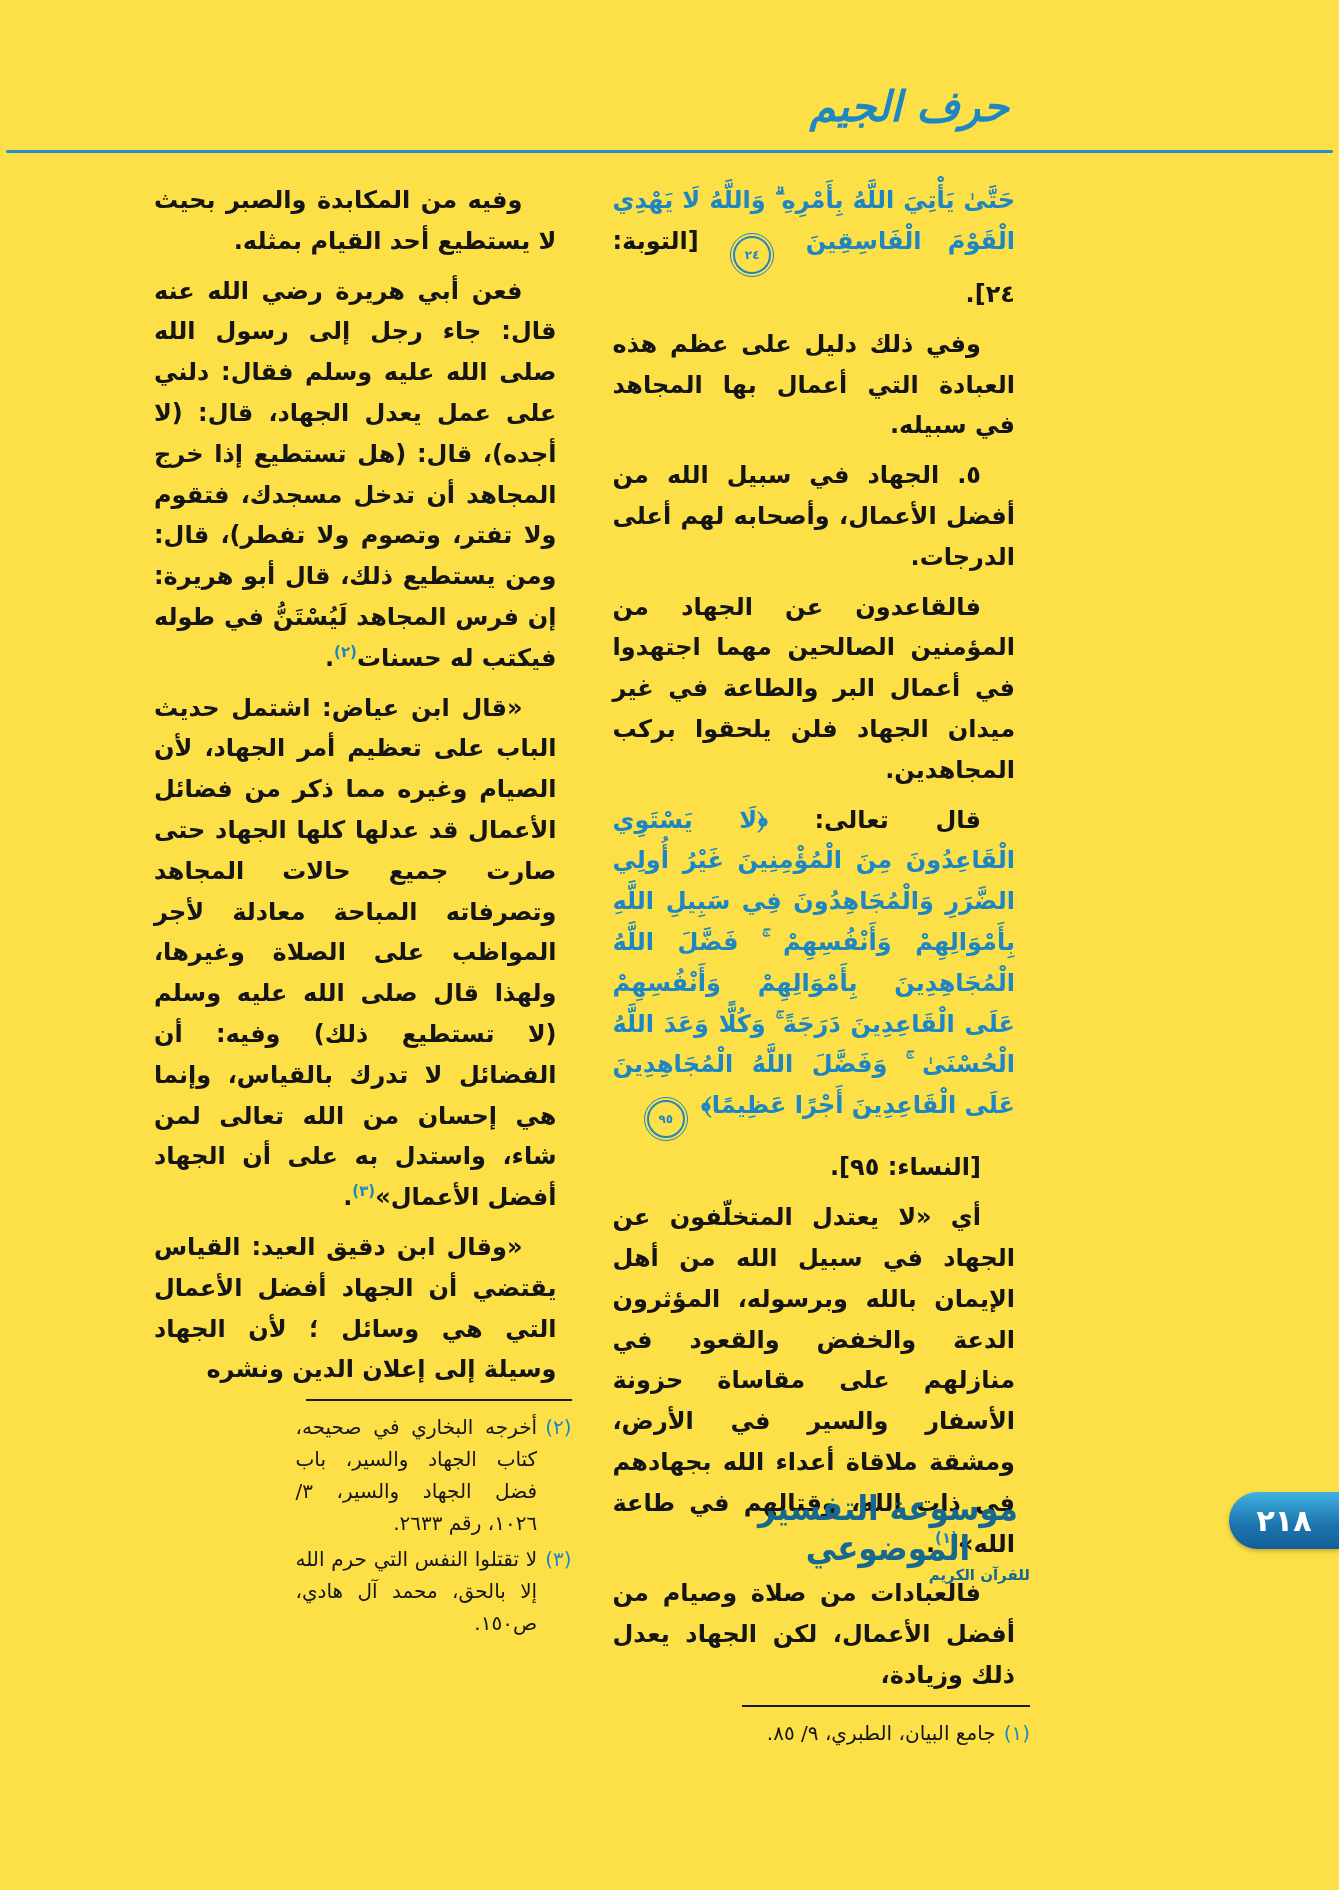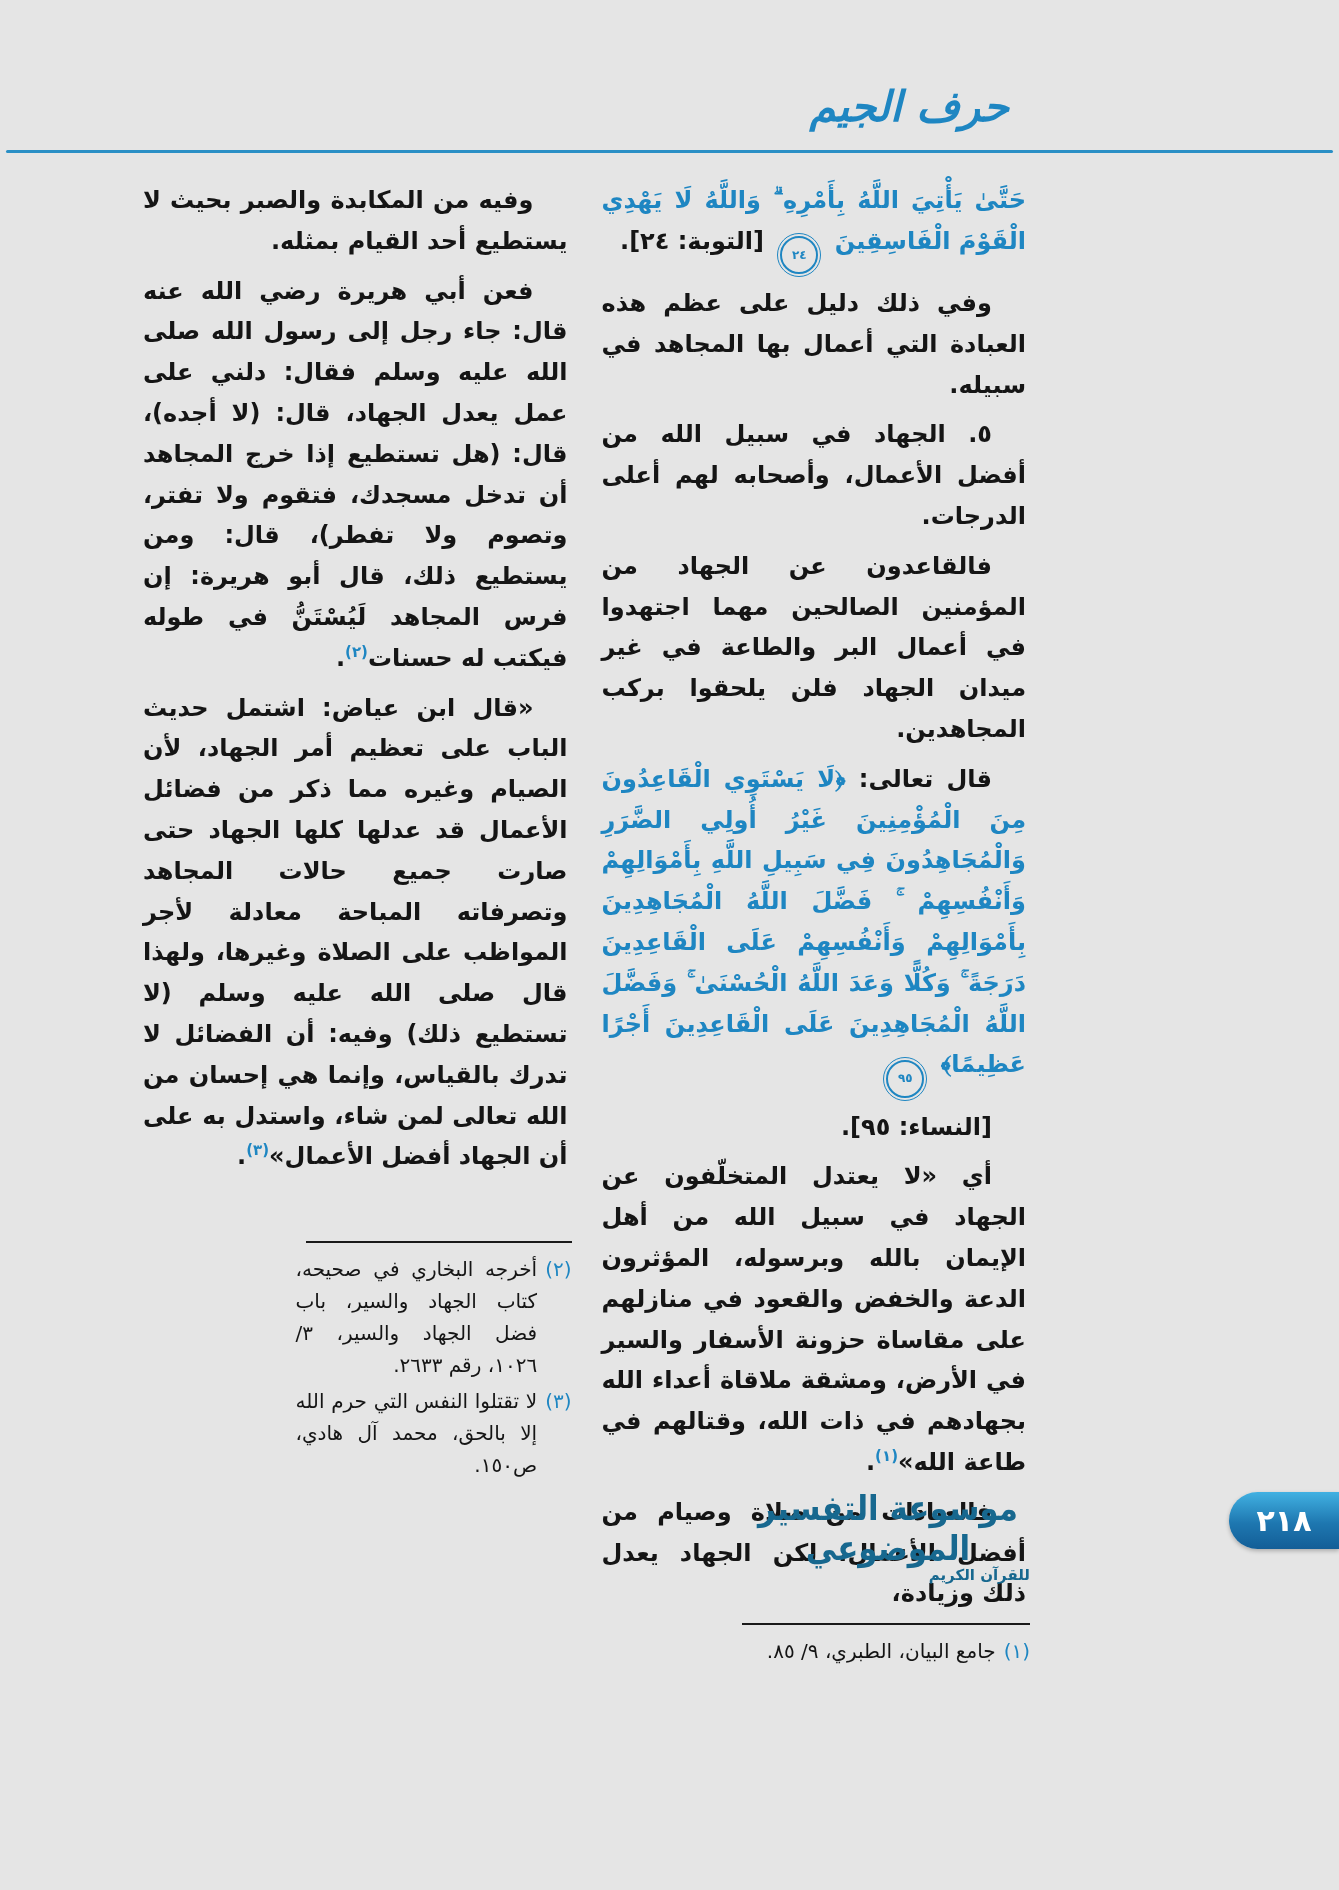--- a/index.html
+++ b/index.html
@@ -2,21 +2,21 @@
 <html lang="ar" dir="rtl"><head>
 <meta charset="utf-8">
 <style>
   html,body{margin:0;padding:0;}
   body{
     width:1339px;height:1890px;background:#ffffff;
     font-family:"DejaVu Sans",sans-serif;
   }
   .page{
     position:relative;width:1339px;height:1890px;
-    background:#e5e5e5;direction:rtl;overflow:hidden;
+    background:#fde047;direction:rtl;overflow:hidden;
   }
   
   .chapter-title{
     position:absolute;top:82px;right:330px;
     color:#1e86c2;font-size:42px;font-weight:bold;font-style:italic;
     letter-spacing:-1px;
   }
   .header-rule{
     position:absolute;top:150px;left:6px;right:6px;height:3px;
     background:#2a8fc5;border-radius:2px;
@@ -24,21 +24,21 @@
   
   .columns{
     position:absolute;top:180px;right:309px;left:139px;height:1305px;
     display:flex;gap:26px;
   }
   .col{
     flex:1;display:flex;flex-direction:column;
     font-size:24px;font-weight:bold;color:#151515;
     line-height:1.7;text-align:justify;
   }
-  .col p{margin:0 4px 9px;text-indent:34px;}
+  .col p{margin:0 15px 9px;text-indent:34px;}
   .col p.no-indent{text-indent:0;}
   .verse-text{color:#1e86c2;}
   .verse-ref{color:#151515;font-weight:bold;}
   .ref-line{text-indent:0;text-align:right;margin:0 0 9px;}
   .rosette{
     display:inline-flex;align-items:center;justify-content:center;
     width:34px;height:34px;border:2px solid #1e86c2;
     outline:1px solid #1e86c2;outline-offset:2px;
     border-radius:50%;color:#1e86c2;font-size:12px;font-weight:bold;
     vertical-align:-10px;margin:0 8px;text-indent:0;
@@ -125,20 +125,21 @@
       <p>وفيه من المكابدة والصبر بحيث لا يستطيع أحد القيام بمثله.</p>
 
       <p>
         <span>فعن أبي هريرة رضي الله عنه قال: جاء رجل إلى رسول الله صلى الله عليه وسلم فقال: دلني على عمل يعدل الجهاد، قال: (لا أجده)، قال: (هل تستطيع إذا خرج المجاهد أن تدخل مسجدك، فتقوم ولا تفتر، وتصوم ولا تفطر)، قال: ومن يستطيع ذلك، قال أبو هريرة: إن فرس المجاهد لَيُسْتَنُّ في طوله فيكتب له حسنات</span><span class="fn-ref">(٢)</span><span>.</span>
       </p>
 
       <p>
         <span>«قال ابن عياض: اشتمل حديث الباب على تعظيم أمر الجهاد، لأن الصيام وغيره مما ذكر من فضائل الأعمال قد عدلها كلها الجهاد حتى صارت جميع حالات المجاهد وتصرفاته المباحة معادلة لأجر المواظب على الصلاة وغيرها، ولهذا قال صلى الله عليه وسلم (لا تستطيع ذلك) وفيه: أن الفضائل لا تدرك بالقياس، وإنما هي إحسان من الله تعالى لمن شاء، واستدل به على أن الجهاد أفضل الأعمال»</span><span class="fn-ref">(٣)</span><span>.</span>
       </p>
 
+      <p>«وقال ابن دقيق العيد: القياس يقتضي أن الجهاد أفضل الأعمال التي هي وسائل ؛ لأن الجهاد وسيلة إلى إعلان الدين ونشره</p>
 
       <div class="footnotes footnotes-left">
         <div class="fn-sep"></div>
         <div class="footnote">
           <span class="fn-marker">(٢)</span>
           <span class="fn-text">أخرجه البخاري في صحيحه، كتاب الجهاد والسير، باب فضل الجهاد والسير، ٣/ ١٠٢٦، رقم ٢٦٣٣.</span>
         </div>
         <div class="footnote">
           <span class="fn-marker">(٣)</span>
           <span class="fn-text">لا تقتلوا النفس التي حرم الله إلا بالحق، محمد آل هادي، ص١٥٠.</span>

